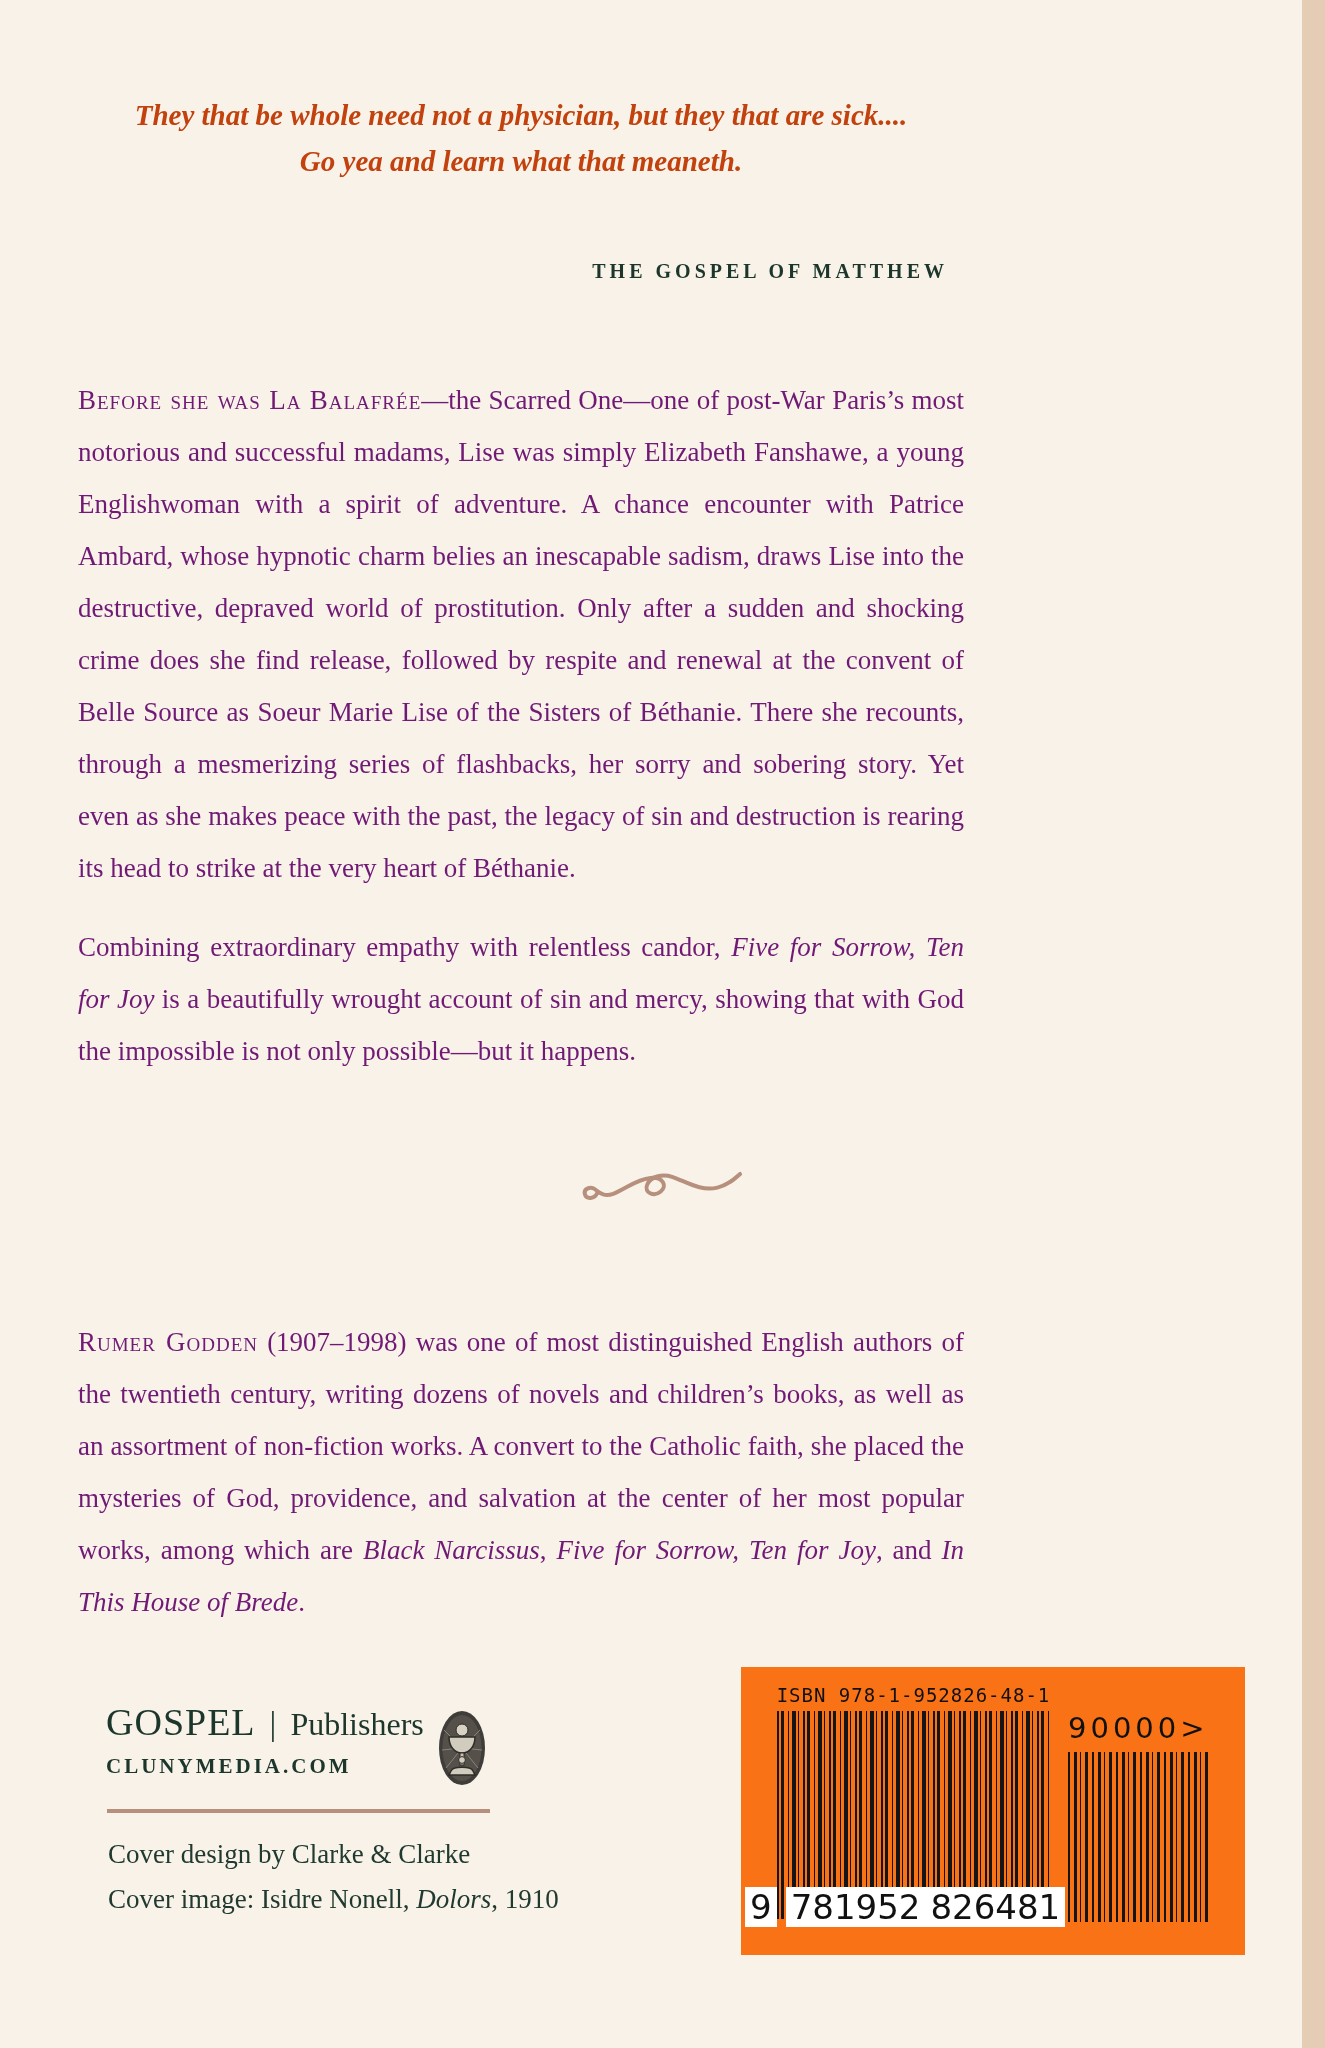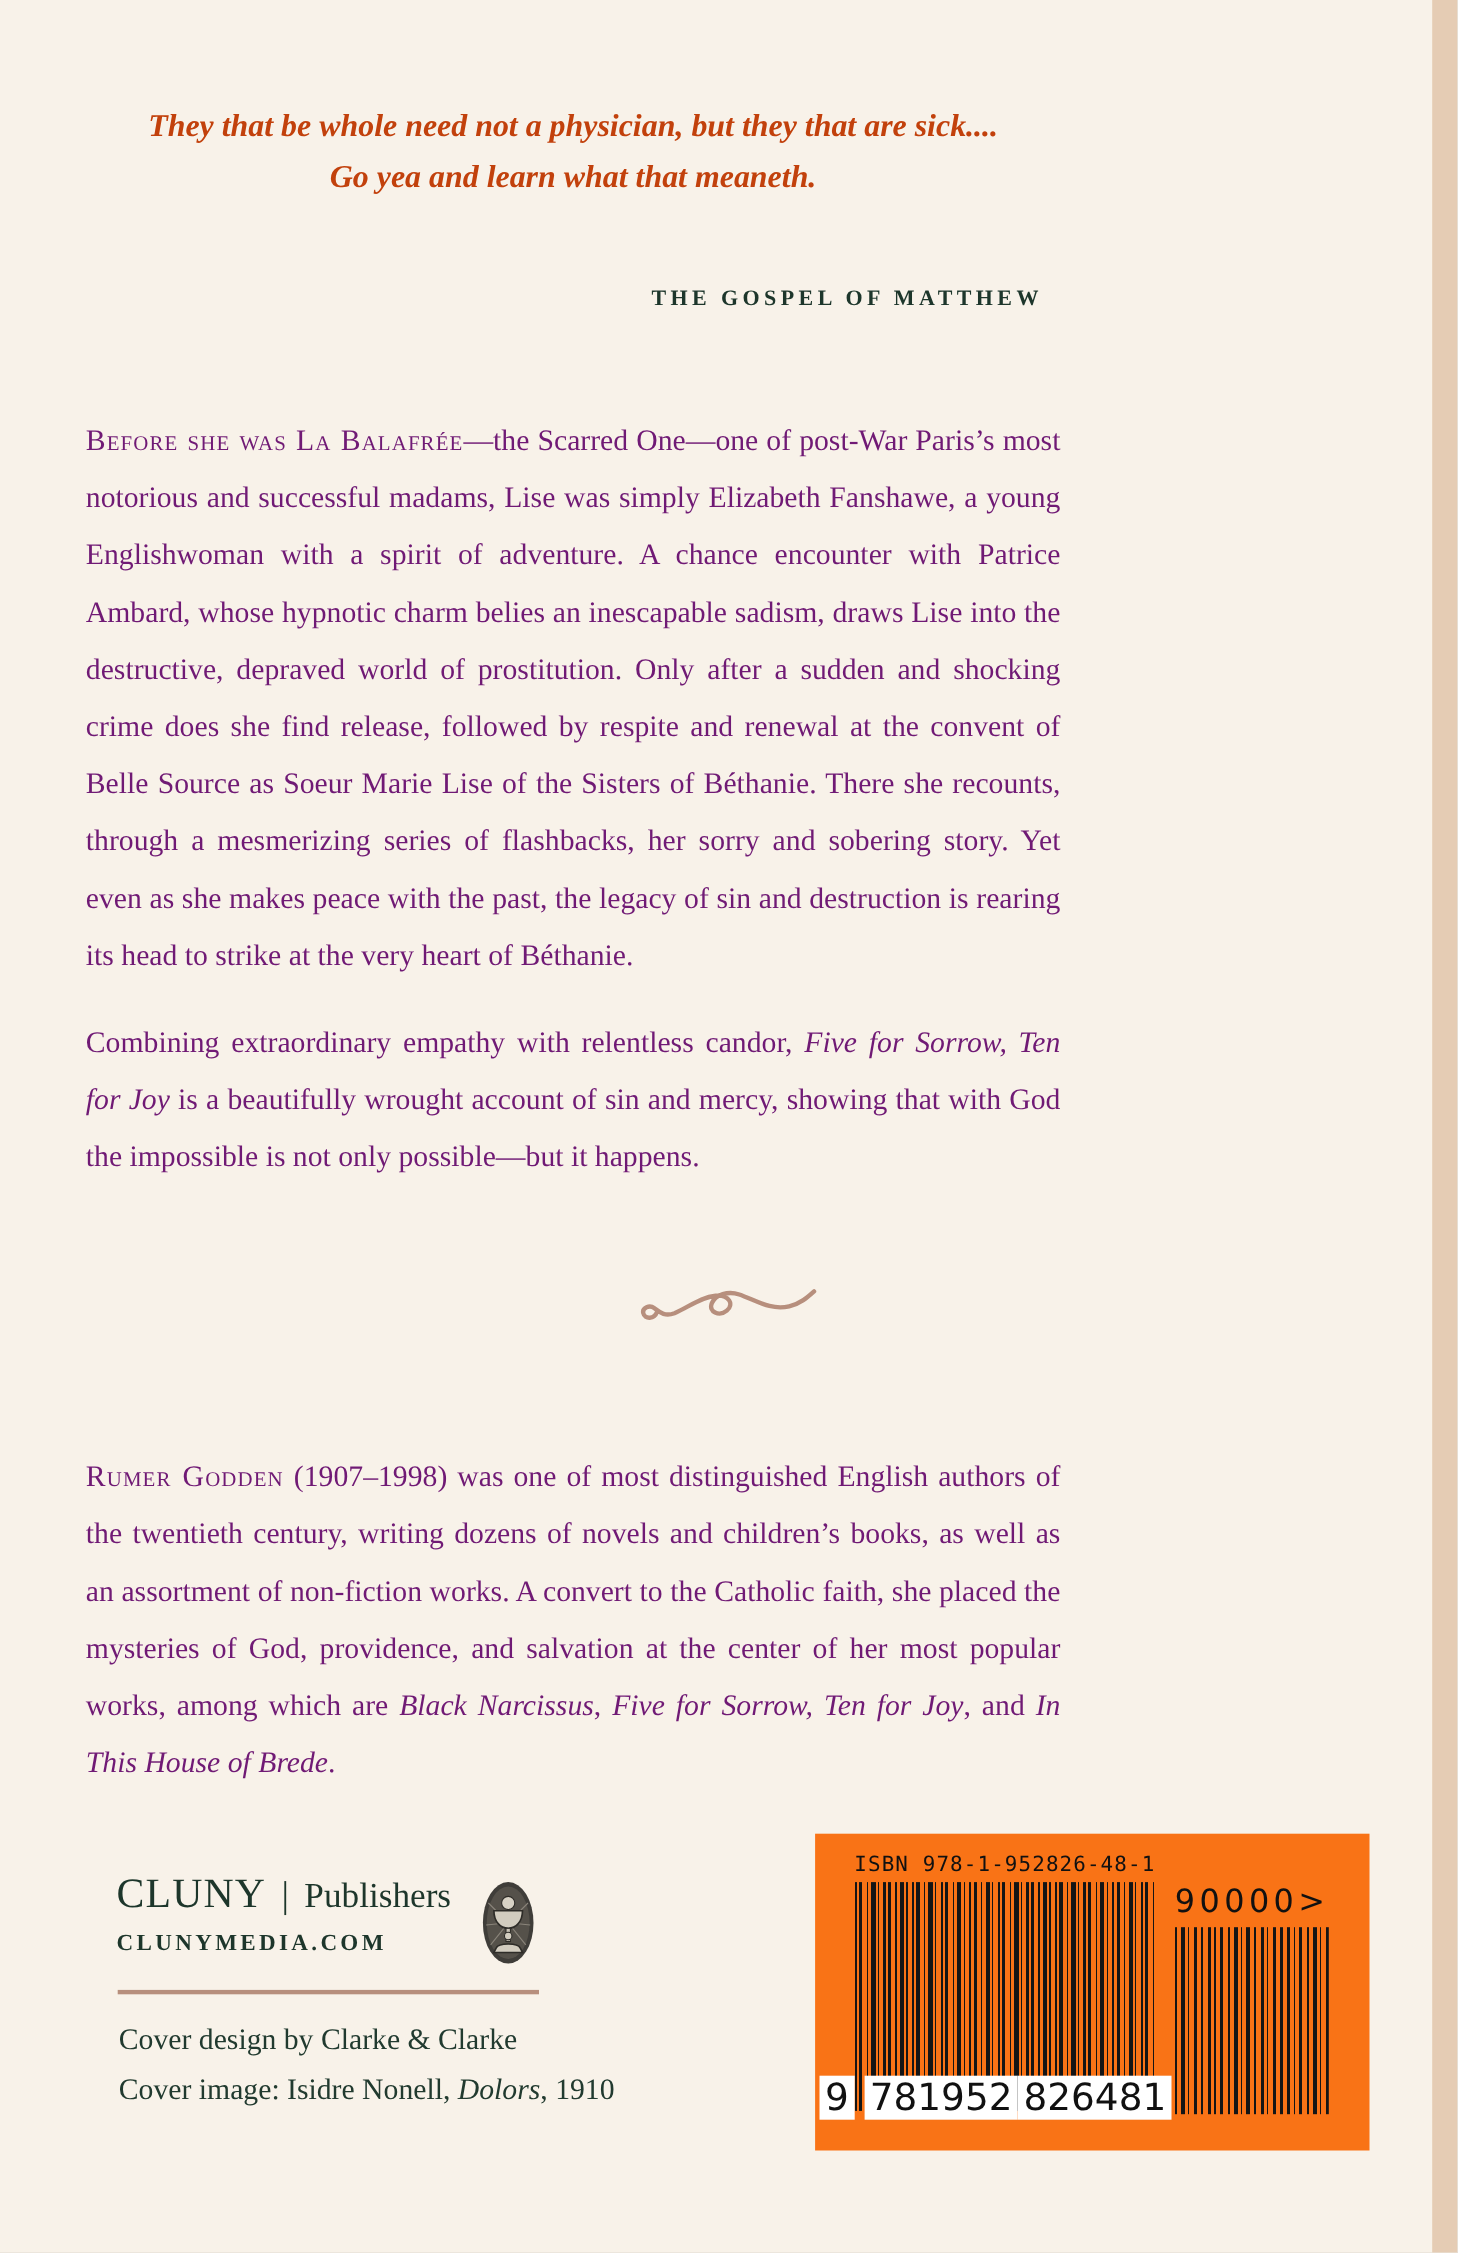--- a/index.html
+++ b/index.html
@@ -103,21 +103,21 @@
       <path d="M34,50 C30,62 14,62 12,52 C10,43 22,38 30,44 C38,50 46,58 62,52
                C84,43 104,26 128,24 C150,22 158,38 146,48 C134,58 116,50 122,36
                C128,22 148,16 166,22 C192,31 216,48 246,41 C264,37 276,26 286,17" fill="none" stroke="#b78f7d" stroke-width="7" stroke-linecap="round"></path>
     </svg>
   </div>
 
   <p class="body-par" id="par-bio"><span class="seg-smallcaps">Rumer Godden</span><span> (1907–1998) was one of most distinguished English authors of the twentieth century, writing dozens of novels and children’s books, as well as an assortment of non-fiction works. A convert to the Catholic faith, she placed the mysteries of God, providence, and salvation at the center of her most popular works, among which are </span><span class="seg-italic">Black Narcissus</span><span>, </span><span class="seg-italic">Five for Sorrow, Ten for Joy</span><span>, and </span><span class="seg-italic">In This House of Brede</span><span>.</span></p>
 
   <div class="publisher">
     <div class="pub-line">
-      <span class="pub-name">CLUNY</span>
+      <span class="pub-name">GOSPEL</span>
       <span class="pub-sep">|</span>
       <span class="pub-tagline">Publishers</span>
     </div>
     <div class="pub-url">CLUNYMEDIA.COM</div>
     <div class="emblem">
       <svg width="48" height="76" viewBox="0 0 48 76">
         <ellipse cx="24" cy="38" rx="23" ry="37" fill="#3f3d39"></ellipse>
         <ellipse cx="24" cy="38" rx="19.5" ry="33" fill="#55514a"></ellipse>
         <g stroke="#8a847a" stroke-width="1">
           <line x1="24" y1="38" x2="6" y2="20"></line>

